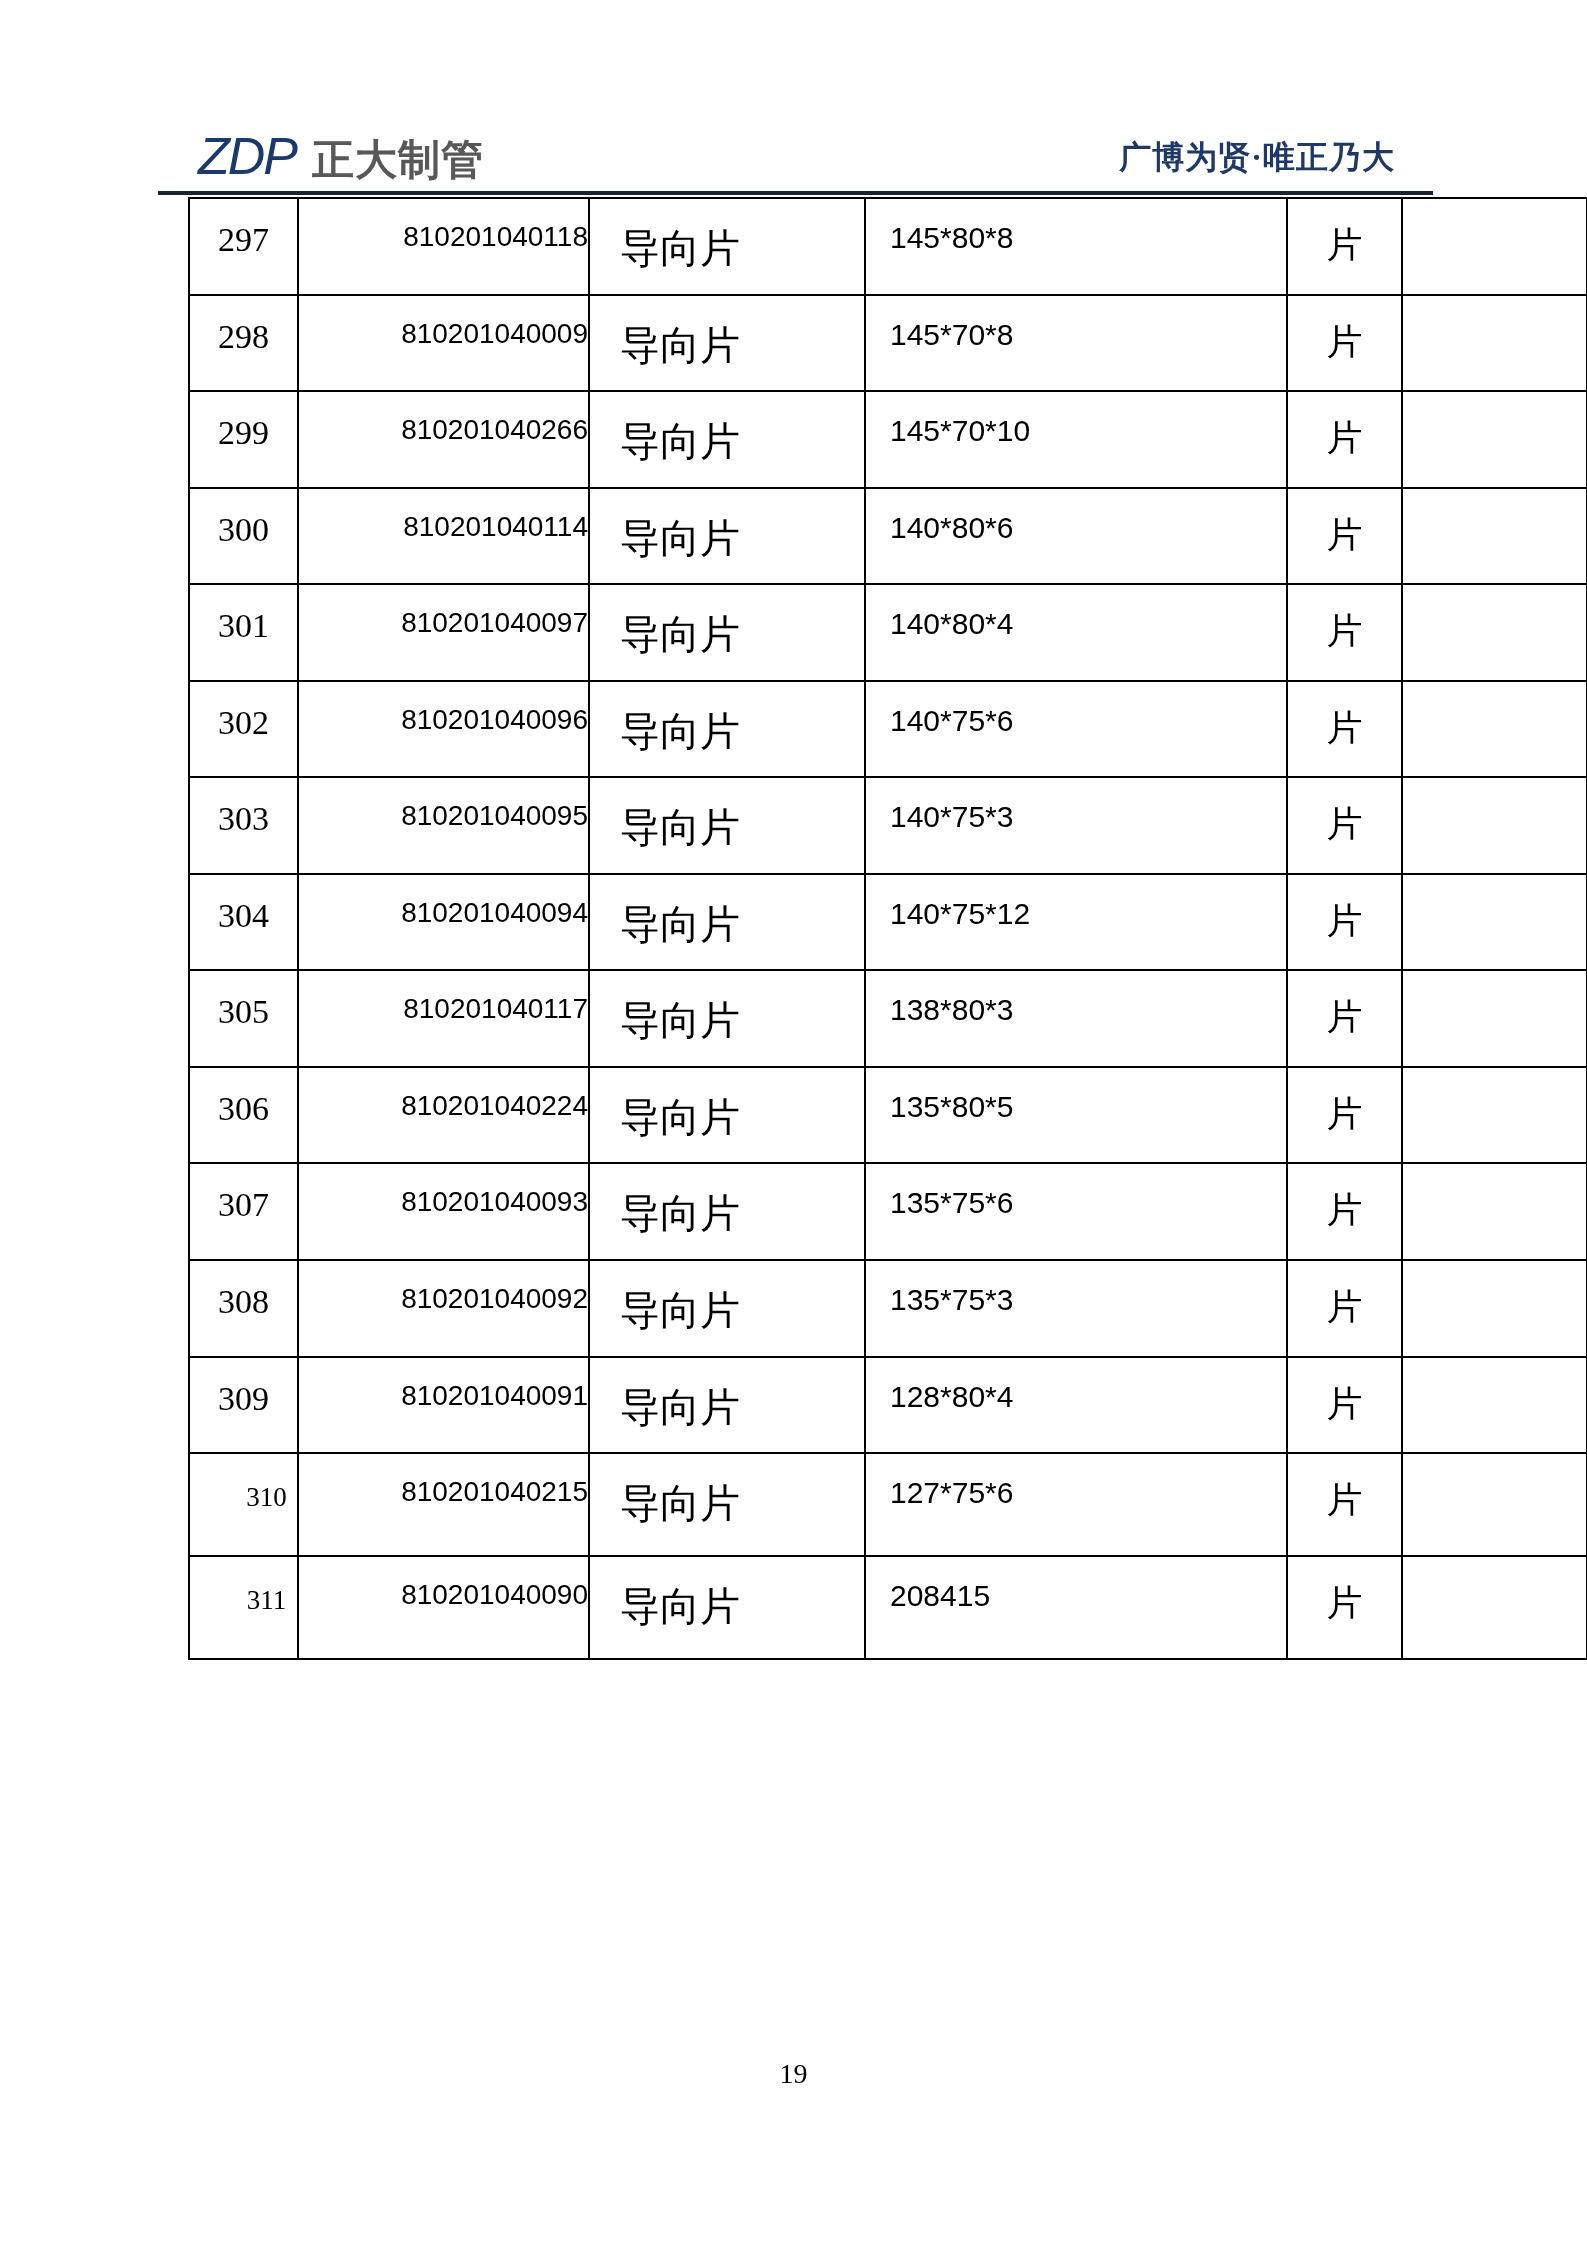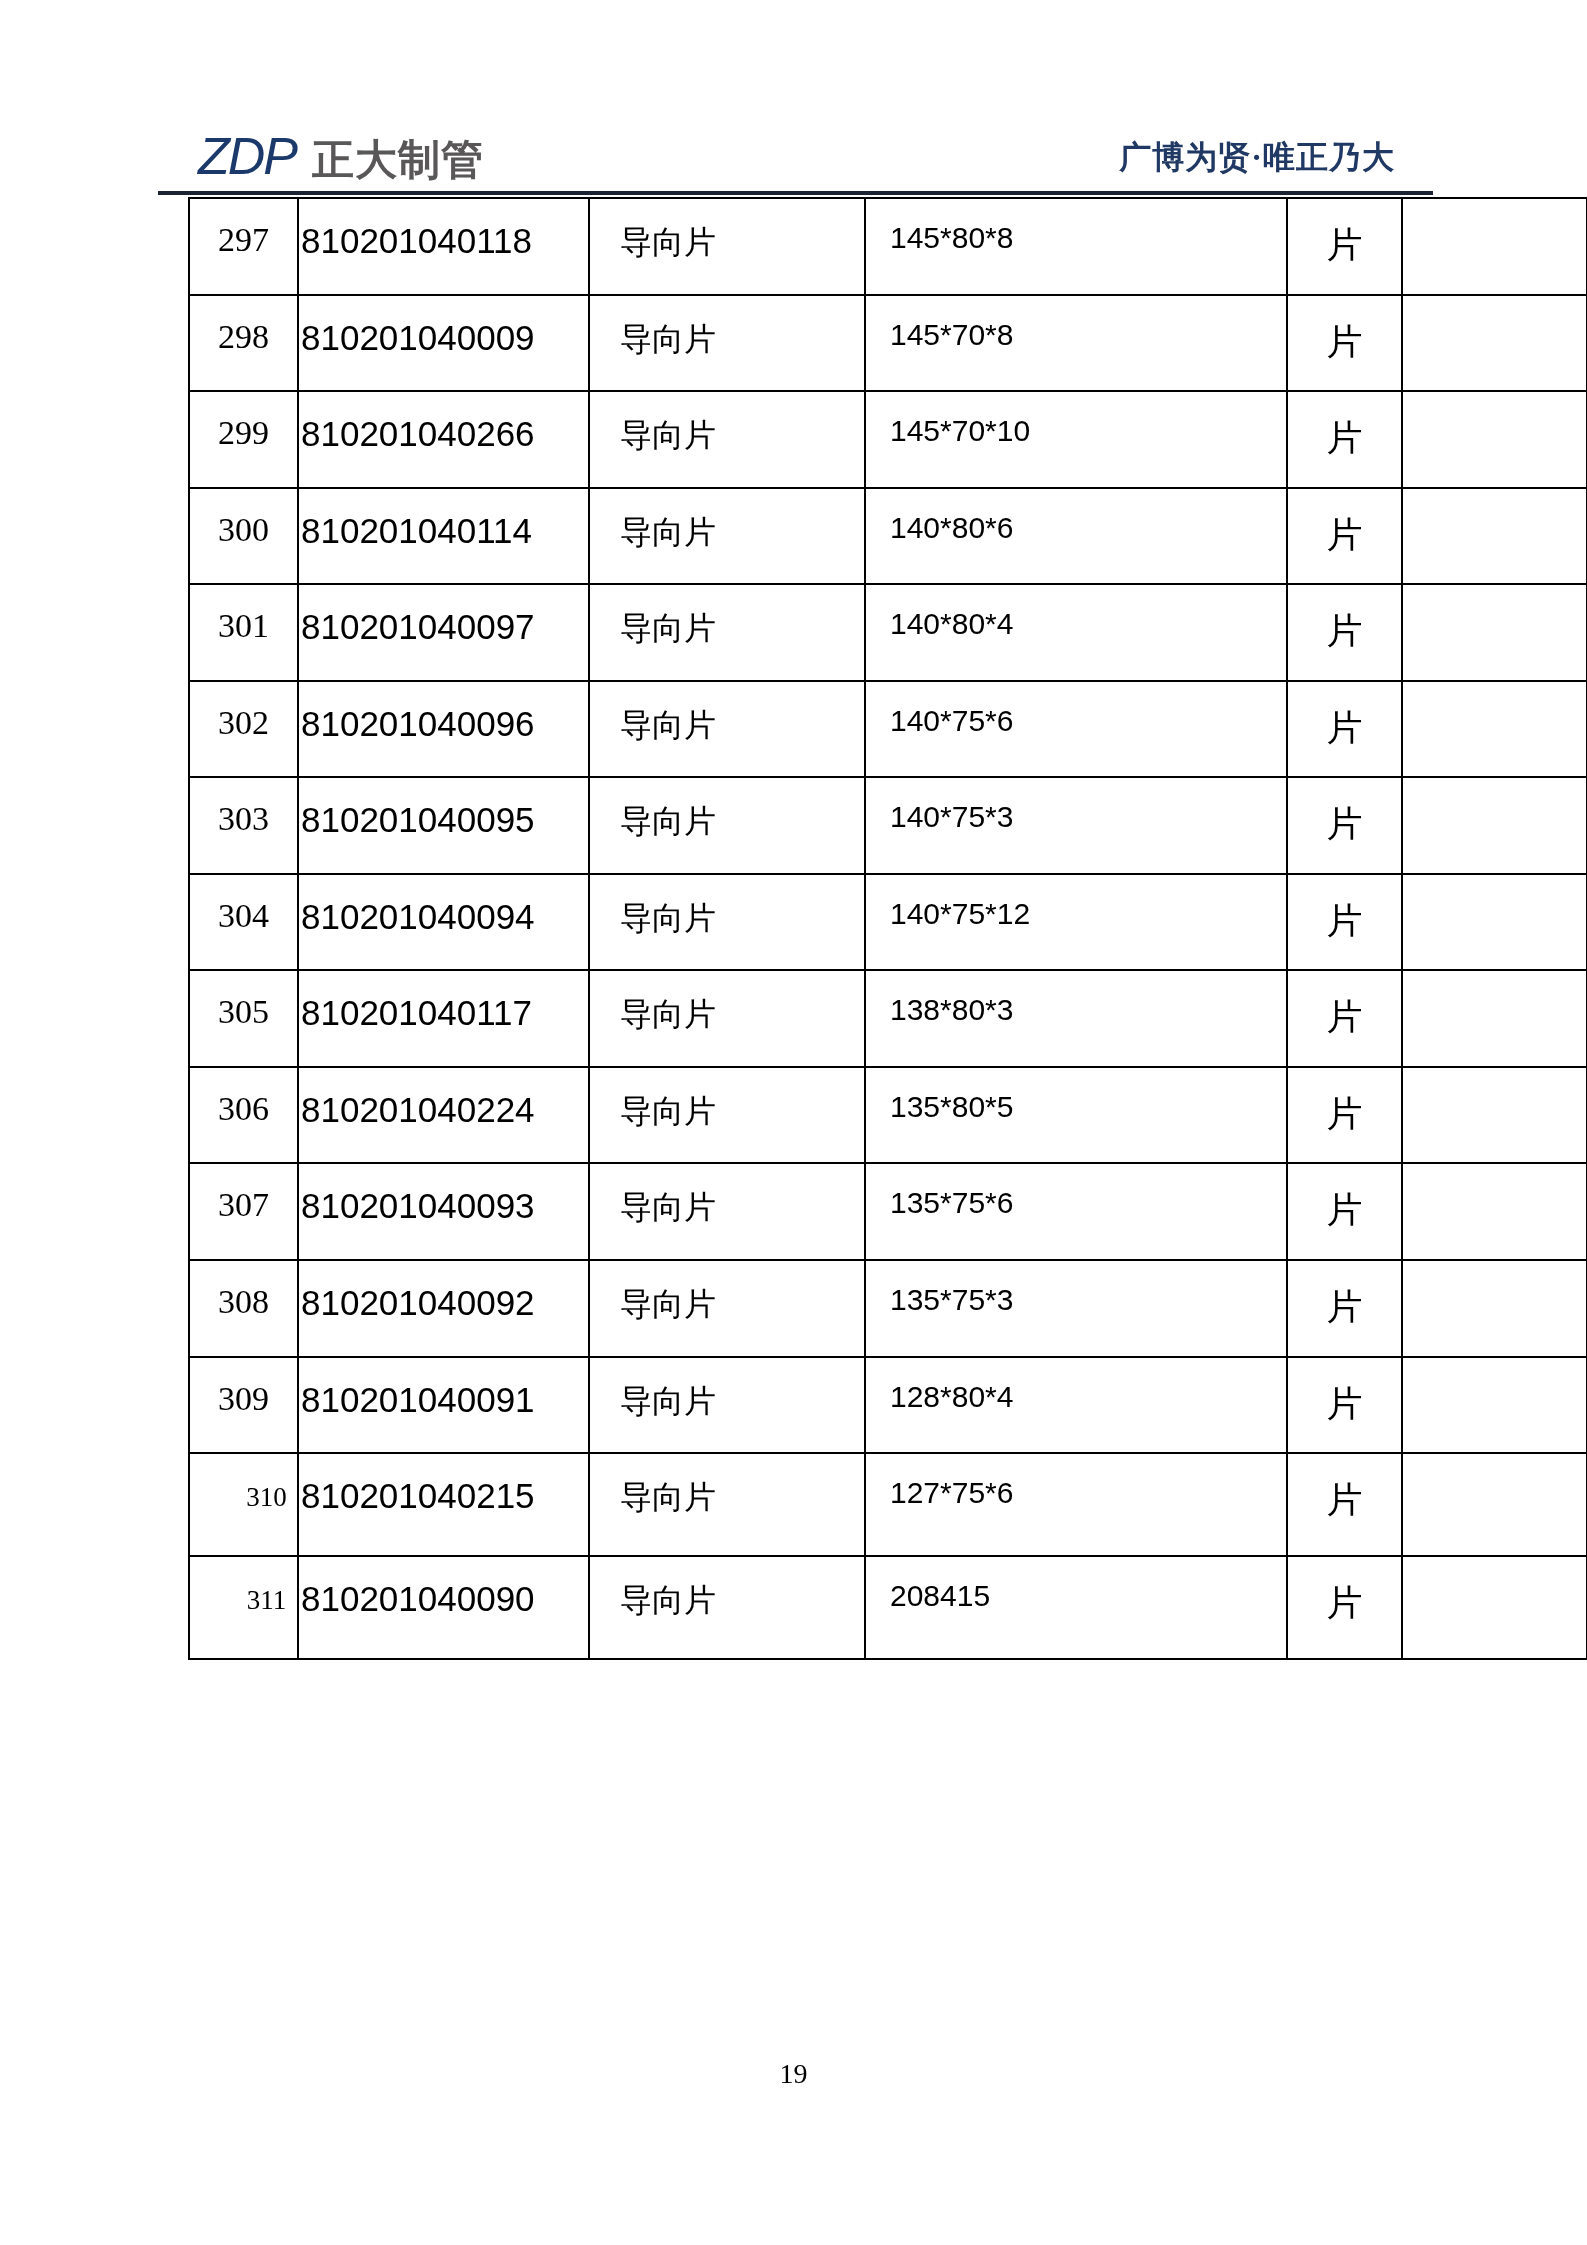--- a/index.html
+++ b/index.html
@@ -54,22 +54,22 @@
     padding:22px 0 0 0;
     height:67px; 
     overflow:hidden;
     color:#000;
   }
   td.c-num {
     font-family:"Liberation Serif","DejaVu Serif",serif;
     font-size:34px; text-align:center;
   }
   tr.small td.c-num { font-size:27px; padding-left:46px; padding-top:28px; }
-  td.c-code  { font-size:35px; padding-left:2px; }
-  td.c-name  { font-family:Liberation Mono, monospace; font-size:32px; padding-left:30px;border-radius:20px; }
+  td.c-code  { font-size:28px; padding-left:28px;text-align:right; }
+  td.c-name  { font-family:Liberation Mono, monospace; font-size:40px; padding-left:30px;border-radius:20px; }
   td.c-spec  { font-size:30px; padding-left:24px; }
   td.c-unit  { font-family:"Liberation Sans","DejaVu Sans",sans-serif; font-size:36px; text-align:center; }
   td.c-remark{ }
 
   
   .page-num {
     position:absolute; left:0; top:2058px; width:100%;
     text-align:center;
     font-family:"Liberation Serif","DejaVu Serif",serif;
     font-size:28px; color:#000;

